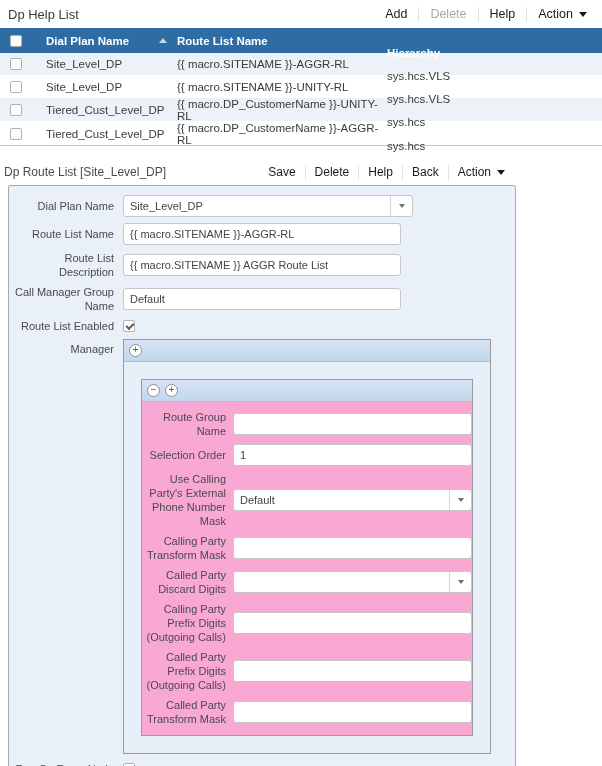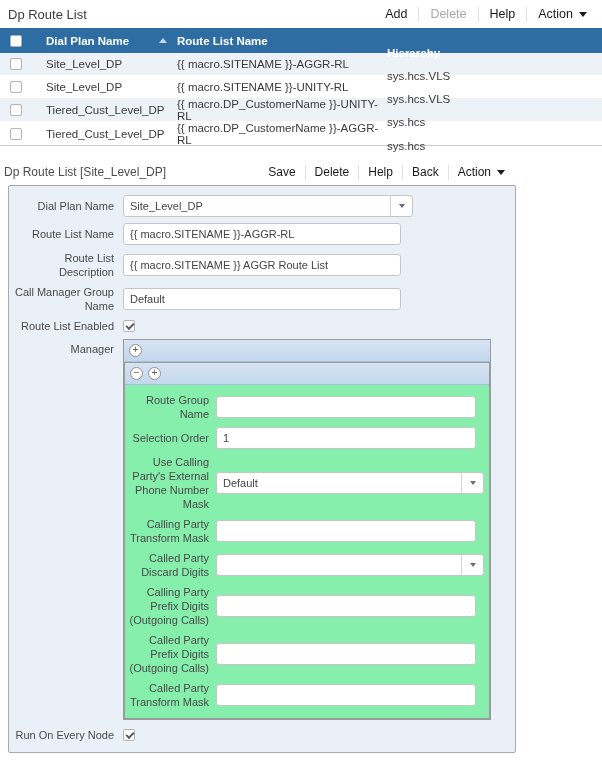--- a/index.html
+++ b/index.html
@@ -69,34 +69,34 @@
 
   
   .m-outer { width:368px; border:1px solid #9b9b9b; background:#e7eff8; }
   .m-bar { height:22px; background:linear-gradient(#d7e3f3,#c2d7ed);
     border-bottom:1px solid #a9c0da; display:flex; align-items:center; padding:0 5px; gap:5px; }
   .circle-btn { width:13px; height:13px; border-radius:50%; background:#fff;
     border:1px solid #8e8e8e; color:#5a5a5a; font-size:10px; line-height:10px;
     text-align:center; cursor:pointer; flex-shrink:0; }
   .circle-btn.plus::before  { content:"+"; }
   .circle-btn.minus::before { content:"\2212"; }
-  .m-inner { margin:0; border:1px solid #9b9b9b; background:#86efac; }
+  .m-inner { margin:17px; border:1px solid #9b9b9b; background:#f9a8d4; }
   .m-body { padding:8px 0 3px; }
   .mrow { display:flex; align-items:center; margin-bottom:6px; }
   .mlabel { width:84px; text-align:right; margin-right:7px; color:#4a4a4a;
     line-height:14px; flex-shrink:0; }
   .w-inner { width:260px; }
   .sel-inner { width:268px; }
 </style>
 </head>
 <body>
 
 <div>
   <div class="toolbar">
-    <span class="title">Dp Route List</span>
+    <span class="title">Dp Help List</span>
     <span class="spacer"></span>
     <span class="tb-btn">Add</span>
     <span class="tb-sep"></span>
     <span class="tb-btn disabled">Delete</span>
     <span class="tb-sep"></span>
     <span class="tb-btn">Help</span>
     <span class="tb-sep"></span>
     <span class="tb-btn">
       <span>Action</span>
       <span class="caret-down"></span>

